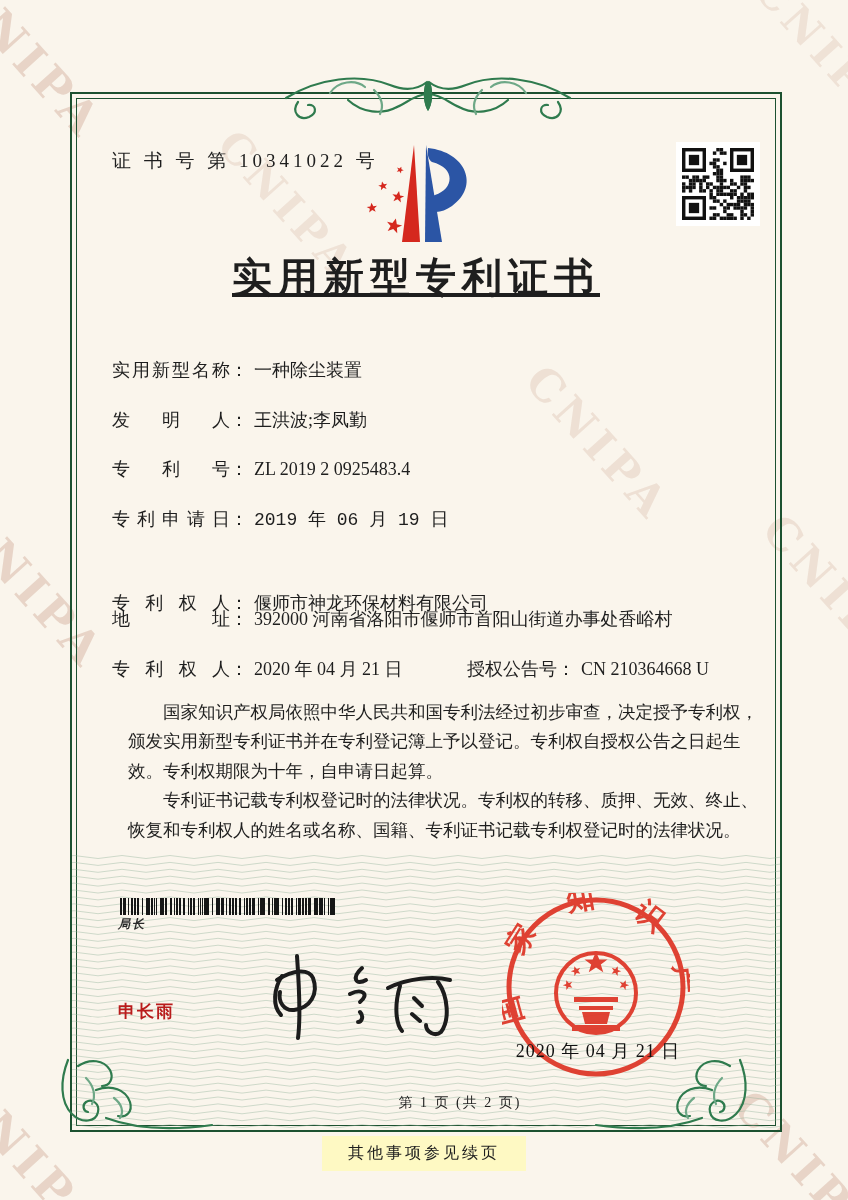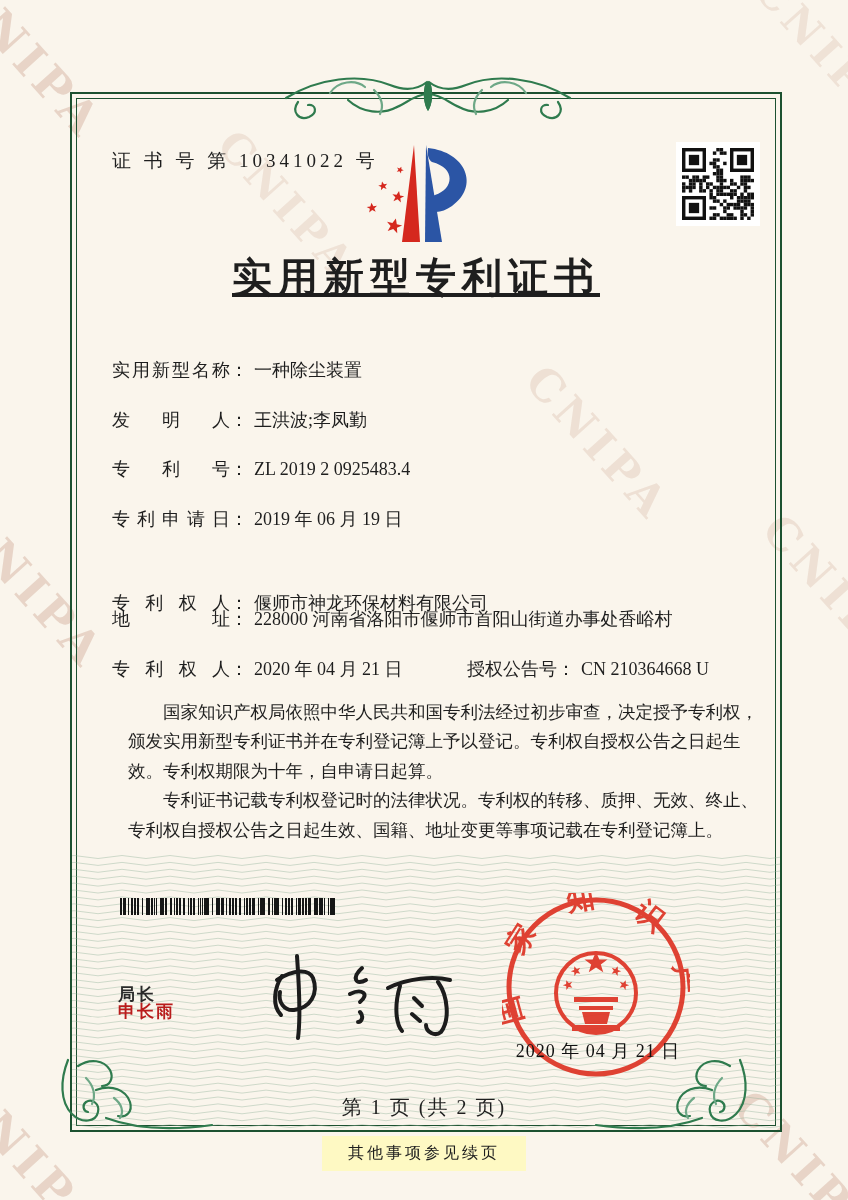--- a/index.html
+++ b/index.html
@@ -24,30 +24,30 @@
          font-size:40px;font-weight:bold;letter-spacing:6px;z-index:3;text-decoration:underline;}
   .frow{position:absolute;font-size:18px;z-index:3;white-space:nowrap;}
   .flabel{display:inline-block;width:118px;text-align:justify;text-align-last:justify;vertical-align:top;}
   .fcolon{display:inline-block;margin:0 6px 0 0;}
   .paras{position:absolute;left:128px;top:698px;width:630px;font-size:17.5px;line-height:1.68;z-index:3;}
   .paras p{margin:0;text-indent:2em;}
   .barcode{position:absolute;left:120px;top:898px;width:217px;height:17px;z-index:3;
     background-image:
       repeating-linear-gradient(90deg,#161616 0 2px,transparent 2px 3px,#161616 3px 5px,transparent 5px 8px,#161616 8px 9px,transparent 9px 12px,#161616 12px 13px,transparent 13px 14px),
       repeating-linear-gradient(90deg,transparent 0 4px,#161616 4px 6px,transparent 6px 11px,#161616 11px 12px,transparent 12px 17px,#161616 17px 19px,transparent 19px 23px);}
-  .sig-title{position:absolute;left:118px;top:983px;font-family:"Liberation Sans","DejaVu Sans",sans-serif;
-         font-size:17px;font-weight:600;letter-spacing:2px;z-index:3;color:#2a2a2a;}
+  .sig-title{position:absolute;left:118px;top:916px;font-family:"Liberation Sans","DejaVu Sans",sans-serif;
+         font-size:12px;font-weight:600;letter-spacing:2px;z-index:3;color:#2a2a2a;font-style:italic;}
   .sig-name{position:absolute;left:118px;top:1000px;font-family:"Liberation Sans","DejaVu Sans",sans-serif;
          font-size:17px;font-weight:600;letter-spacing:2px;z-index:3;color:#b91c1c;}
   .sig-svg{position:absolute;left:242px;top:936px;z-index:3;}
   .seal{position:absolute;left:502px;top:893px;z-index:4;opacity:.93;}
   .seal-date{position:absolute;left:498px;top:1039px;width:200px;text-align:center;
          font-size:18px;letter-spacing:1px;color:#111;z-index:5;white-space:nowrap;}
   .pageno{position:absolute;left:70px;top:1094px;width:708px;text-align:center;
-         font-size:20px;letter-spacing:2px;z-index:3;}
+         font-size:14px;letter-spacing:2px;z-index:3;padding-left:36px;}
   .notebox{position:absolute;left:424px;top:1136px;transform:translateX(-50%);
          background:#fef9c3;padding:7px 26px;font-size:16px;letter-spacing:3px;z-index:3;white-space:nowrap;}
   .orn{position:absolute;z-index:4;}
   .orn-top{left:278px;top:60px;}
   .orn-bl{left:56px;top:1056px;}
   .orn-br{left:592px;top:1056px;transform:scaleX(-1);}
 </style>
 </head>
 <body>
 
@@ -314,39 +314,39 @@
 
   <div class="frow" style="left:112px;top:408px;">
     <span class="flabel">发明人</span><span class="fcolon">：</span><span>王洪波;李凤勤</span>
   </div>
   <div class="frow" style="left:112px;top:358px;">
     <span class="flabel">实用新型名称</span><span class="fcolon">：</span><span>一种除尘装置</span>
   </div>
   <div class="frow" style="left:112px;top:457px;">
     <span class="flabel">专利号</span><span class="fcolon">：</span><span>ZL 2019 2 0925483.4</span>
   </div>
-  <div class="frow" style="left:112px;top:507px;">
+  <div class="frow" style="left:112px;top:507px;font-family:Liberation Mono, monospace;">
     <span class="flabel">专利申请日</span><span class="fcolon">：</span><span>2019 年 06 月 19 日</span>
   </div>
   <div class="frow" style="left:112px;top:557px;margin-top:34px;">
     <span class="flabel">专利权人</span><span class="fcolon">：</span><span>偃师市神龙环保材料有限公司</span>
   </div>
   <div class="frow" style="left:112px;top:607px;">
-    <span class="flabel">地址</span><span class="fcolon">：</span><span>228000 河南省洛阳市偃师市首阳山街道办事处香峪村</span>
+    <span class="flabel">地址</span><span class="fcolon">：</span><span>392000 河南省洛阳市偃师市首阳山街道办事处香峪村</span>
   </div>
   <div class="frow" style="left:112px;top:657px;">
     <span class="flabel">专利权人</span><span class="fcolon">：</span><span>2020 年 04 月 21 日</span>
   </div>
   <div class="frow" style="left:467px;top:657px;text-align:right;">
     <span>授权公告号</span><span class="fcolon">：</span><span>CN 210364668 U</span>
   </div>
 
   <div class="paras">
     <p>国家知识产权局依照中华人民共和国专利法经过初步审查，决定授予专利权，颁发实用新型专利证书并在专利登记簿上予以登记。专利权自授权公告之日起生效。专利权期限为十年，自申请日起算。</p>
-    <p>专利证书记载专利权登记时的法律状况。专利权的转移、质押、无效、终止、专利权自授权公告之日起生效、国籍、地址变更等事项记载在专利登记簿上。</p>
+    <p>专利证书记载专利权登记时的法律状况。专利权的转移、质押、无效、终止、恢复和专利权人的姓名或名称、国籍、专利证书记载专利权登记时的法律状况。</p>
   </div>
 
   <div class="barcode"></div>
 
   <div class="sig-title">局长</div>
   <div class="sig-name">申长雨</div>
   <svg class="sig-svg" width="215" height="105" viewBox="0 0 215 105">
     <g stroke="#1c1c1c" fill="none" stroke-width="4" stroke-linecap="round" stroke-linejoin="round">
       <path d="M40,40 C32,52 30,70 39,79"></path>
       <path d="M35,44 C52,33 67,33 71,42 C77,58 68,72 52,74 C42,75 36,66 38,56"></path>

